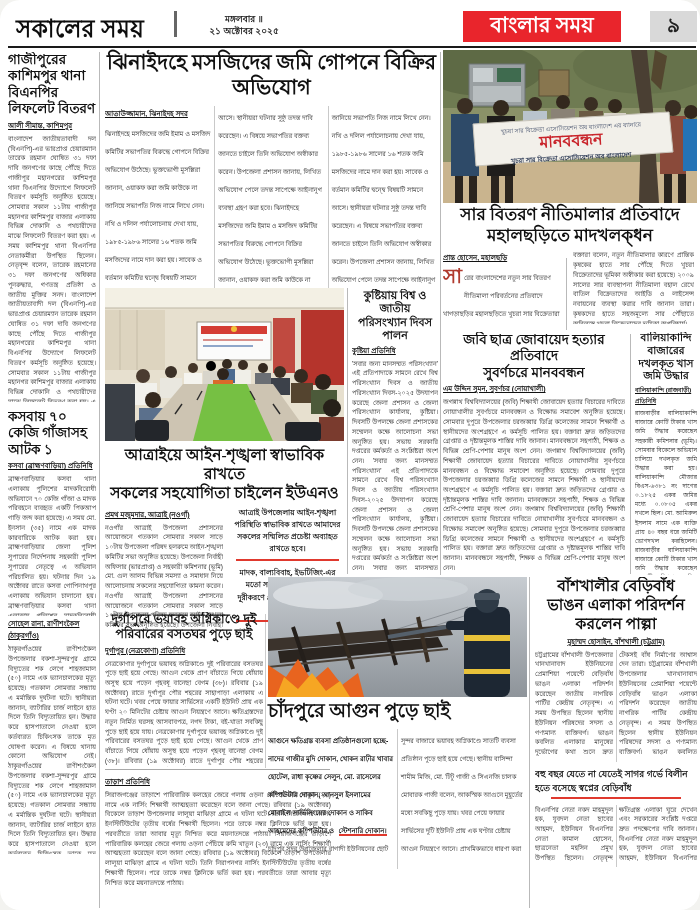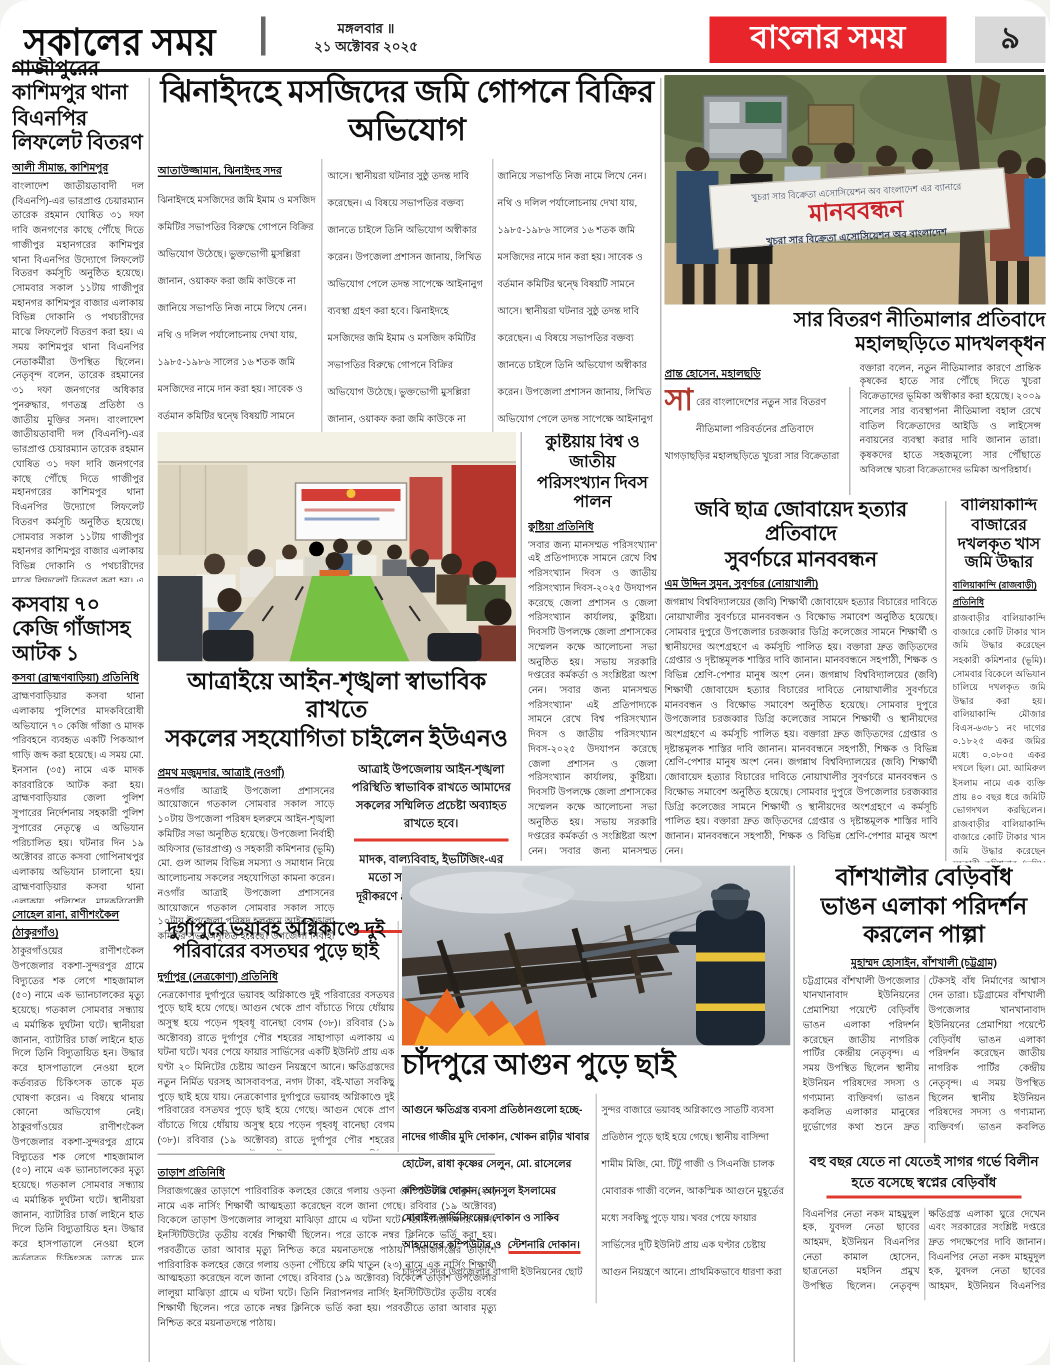--- a/index.html
+++ b/index.html
@@ -24,49 +24,49 @@
   .body-txt{font-size:6.4px;line-height:1.52;text-align:justify;color:#262626;}
   .lead-bold{font-size:6.8px;line-height:1.55;font-weight:bold;text-align:justify;color:#111;}
   .red-ul{box-shadow:0 2px 0 #e0392e;}
   .cols3{column-count:3;column-gap:7px;column-rule:1px solid #c9c9c9;}
   .cols2{column-count:2;column-gap:7px;column-rule:1px solid #c9c9c9;}
   .clip{overflow:hidden;}
   .quote{font-size:7.6px;font-weight:bold;line-height:1.6;text-align:center;color:#1a1a1a;margin-bottom:4px;}
   .qbar{height:2px;margin:1px auto 6px auto;width:92%;}
   .qbar.red{background:#e0392e;}
   .dropcap{float:left;font-size:20px;line-height:.9;font-weight:900;color:#b03a2e;margin:1px 2px 0 0;}
-  .bigquote{font-size:9px;font-weight:bold;text-align:center;line-height:1.6;color:#151515;}
+  .bigquote{font-size:9px;font-weight:bold;text-align:left;line-height:1.6;color:#151515;}
   photo, .photo{display:block;}
   svg{display:block;}
 </style>
 </head>
 <body>
 
 <div id="page">
 
   <div class="abs logo serif" style="left:16px;top:10px;">সকালের সময়</div>
   <div class="abs logo-bar" style="left:174px;top:11px;"></div>
   <div class="abs dateblock" style="left:185px;top:13px;width:118px;">
     <div>মঙ্গলবার ॥</div>
     <div>২১ অক্টোবর ২০২৫</div>
   </div>
-  <div class="abs badge serif" style="left:473px;top:11px;width:158px;height:31px;">বাংলার সময়</div>
+  <div class="abs badge serif" style="left:463px;top:11px;width:158px;height:31px;">বাংলার সময়</div>
   <div class="abs pagenum serif" style="left:648px;top:11px;width:47px;height:31px;">৯</div>
   <div class="abs mast-rule" style="left:8px;top:46px;width:688px;"></div>
 
   <div class="abs vrule" style="left:99px;top:52px;height:856px;"></div>
   <div class="abs vrule" style="left:440px;top:52px;height:523px;"></div>
   <div class="abs vrule" style="left:347px;top:288px;height:286px;"></div>
   <div class="abs vrule" style="left:566px;top:258px;height:72px;"></div>
   <div class="abs vrule" style="left:630px;top:334px;height:240px;"></div>
   <div class="abs vrule" style="left:529px;top:577px;height:331px;"></div>
   <div class="abs vrule" style="left:265px;top:614px;height:154px;background:#ccc;"></div>
   <div class="abs hrule" style="left:105px;top:769px;width:225px;"></div>
 
-  <div class="abs clip" style="left:8px;top:38px;width:88px;height:856px;">
+  <div class="abs clip" style="left:8px;top:52px;width:88px;height:856px;">
     <div class="headline serif" style="font-size:13.5px;text-align:left;">গাজীপুরের কাশিমপুর থানা বিএনপির লিফলেট বিতরণ</div>
     <div class="byline">আলী সীমান্ত, কাশিমপুর</div>
     <div class="body-txt" style="height:268px;overflow:hidden;">বাংলাদেশ জাতীয়তাবাদী দল (বিএনপি)-এর ভারপ্রাপ্ত চেয়ারম্যান তারেক রহমান ঘোষিত ৩১ দফা দাবি জনগণের কাছে পৌঁছে দিতে গাজীপুর মহানগরের কাশিমপুর থানা বিএনপির উদ্যোগে লিফলেট বিতরণ কর্মসূচি অনুষ্ঠিত হয়েছে। সোমবার সকাল ১১টায় গাজীপুর মহানগর কাশিমপুর বাজার এলাকায় বিভিন্ন দোকানি ও পথচারীদের মাঝে লিফলেট বিতরণ করা হয়। এ সময় কাশিমপুর থানা বিএনপির নেতাকর্মীরা উপস্থিত ছিলেন। নেতৃবৃন্দ বলেন, তারেক রহমানের ৩১ দফা জনগণের অধিকার পুনরুদ্ধার, গণতন্ত্র প্রতিষ্ঠা ও জাতীয় মুক্তির সনদ। বাংলাদেশ জাতীয়তাবাদী দল (বিএনপি)-এর ভারপ্রাপ্ত চেয়ারম্যান তারেক রহমান ঘোষিত ৩১ দফা দাবি জনগণের কাছে পৌঁছে দিতে গাজীপুর মহানগরের কাশিমপুর থানা বিএনপির উদ্যোগে লিফলেট বিতরণ কর্মসূচি অনুষ্ঠিত হয়েছে। সোমবার সকাল ১১টায় গাজীপুর মহানগর কাশিমপুর বাজার এলাকায় বিভিন্ন দোকানি ও পথচারীদের মাঝে লিফলেট বিতরণ করা হয়। এ সময় কাশিমপুর থানা বিএনপির নেতাকর্মীরা উপস্থিত ছিলেন। নেতৃবৃন্দ বলেন, তারেক রহমানের ৩১ দফা জনগণের অধিকার পুনরুদ্ধার, গণতন্ত্র প্রতিষ্ঠা ও জাতীয় মুক্তির সনদ।</div>
     <div class="headline serif" style="font-size:13.5px;text-align:left;margin-top:7px;">কসবায় ৭০ কেজি গাঁজাসহ আটক ১</div>
     <div class="byline">কসবা (ব্রাহ্মণবাড়িয়া) প্রতিনিধি</div>
     <div class="body-txt" style="height:142px;overflow:hidden;">ব্রাহ্মণবাড়িয়ার কসবা থানা এলাকায় পুলিশের মাদকবিরোধী অভিযানে ৭০ কেজি গাঁজা ও মাদক পরিবহনে ব্যবহৃত একটি পিকআপ গাড়ি জব্দ করা হয়েছে। এ সময় মো. ইনসান (৩৫) নামে এক মাদক কারবারিকে আটক করা হয়। ব্রাহ্মণবাড়িয়ার জেলা পুলিশ সুপারের নির্দেশনায় সহকারী পুলিশ সুপারের নেতৃত্বে এ অভিযান পরিচালিত হয়। ঘটনার দিন ১৯ অক্টোবর রাতে কসবা গোপিনাথপুর এলাকায় অভিযান চালানো হয়। ব্রাহ্মণবাড়িয়ার কসবা থানা এলাকায় পুলিশের মাদকবিরোধী অভিযানে ৭০ কেজি গাঁজা ও মাদক পরিবহনে ব্যবহৃত একটি পিকআপ গাড়ি জব্দ করা হয়েছে। এ সময় মো. ইনসান (৩৫) নামে এক মাদক কারবারিকে আটক করা হয়। ব্রাহ্মণবাড়িয়ার জেলা পুলিশ সুপারের নির্দেশনায় সহকারী পুলিশ সুপারের নেতৃত্বে এ অভিযান পরিচালিত হয়। ঘটনার দিন ১৯ অক্টোবর রাতে কসবা গোপিনাথপুর এলাকায় অভিযান চালানো হয়।</div>
     <div class="byline">সোহেল রানা, রাণীশংকৈল (ঠাকুরগাঁও)</div>
     <div class="body-txt" style="height:210px;overflow:hidden;">ঠাকুরগাঁওয়ের রাণীশংকৈল উপজেলার বকশা-সুন্দরপুর গ্রামে বিদ্যুতের শক লেগে শাহজামাল (৫০) নামে এক ভ্যানচালকের মৃত্যু হয়েছে। গতকাল সোমবার সন্ধ্যায় এ মর্মান্তিক দুর্ঘটনা ঘটে। স্থানীয়রা জানান, ব্যাটারির চার্জ লাইনে হাত দিলে তিনি বিদ্যুতায়িত হন। উদ্ধার করে হাসপাতালে নেওয়া হলে কর্তব্যরত চিকিৎসক তাকে মৃত ঘোষণা করেন। এ বিষয়ে থানায় কোনো অভিযোগ নেই। ঠাকুরগাঁওয়ের রাণীশংকৈল উপজেলার বকশা-সুন্দরপুর গ্রামে বিদ্যুতের শক লেগে শাহজামাল (৫০) নামে এক ভ্যানচালকের মৃত্যু হয়েছে। গতকাল সোমবার সন্ধ্যায় এ মর্মান্তিক দুর্ঘটনা ঘটে। স্থানীয়রা জানান, ব্যাটারির চার্জ লাইনে হাত দিলে তিনি বিদ্যুতায়িত হন। উদ্ধার করে হাসপাতালে নেওয়া হলে কর্তব্যরত চিকিৎসক তাকে মৃত ঘোষণা করেন। এ বিষয়ে থানায় কোনো অভিযোগ নেই।</div>
   </div>
 
@@ -276,21 +276,21 @@
           <rect x="26" y="126" width="8" height="27"></rect>
         <rect x="48" y="126" width="8" height="27"></rect>
           <rect x="62" y="126" width="8" height="27"></rect>
         <rect x="221" y="124" width="8" height="29"></rect>
           <rect x="235" y="124" width="8" height="29"></rect>
       </g>
     </svg>
   </div>
 
   <div class="abs" style="left:443px;top:205px;width:254px;">
-    <div class="headline serif" style="font-size:13px;text-align:right;">
+    <div class="headline serif" style="font-size:17px;">
       <div>সার বিতরণ নীতিমালার প্রতিবাদে</div>
       <div>মহালছড়িতে মাদখলক্ধন</div>
     </div>
     <div style="display:flex;gap:9px;margin-top:4px;">
       <div class="clip" style="width:121px;height:74px;">
         <div class="byline">প্রান্ত হোসেন, মহালছড়ি</div>
         <span class="dropcap">সা</span>
         <span class="body-txt">রের বাংলাদেশের নতুন সার বিতরণ নীতিমালা পরিবর্তনের প্রতিবাদে খাগড়াছড়ির মহালছড়িতে খুচরা সার বিক্রেতারা মানববন্ধন কর্মসূচি পালন করেছেন। সোমবার সকাল ১০টায় মহালছড়ি উপজেলা পরিষদ সড়কে 'খুচরা সার বিক্রেতা এসোসিয়েশন অব বাংলাদেশ, মহালছড়ি উপজেলা শাখা'র উদ্যোগে এ মানববন্ধন অনুষ্ঠিত হয়।</span>
       </div>
       <div class="clip body-txt" style="width:121px;height:74px;">বক্তারা বলেন, নতুন নীতিমালার কারণে প্রান্তিক কৃষকের হাতে সার পৌঁছে দিতে খুচরা বিক্রেতাদের ভূমিকা অস্বীকার করা হয়েছে। ২০০৯ সালের সার ব্যবস্থাপনা নীতিমালা বহাল রেখে বাতিল বিক্রেতাদের আইডি ও লাইসেন্স নবায়নের ব্যবস্থা করার দাবি জানান তারা। কৃষকদের হাতে সহজমূল্যে সার পৌঁছাতে অবিলম্বে খুচরা বিক্রেতাদের ভূমিকা অপরিহার্য।</div>

